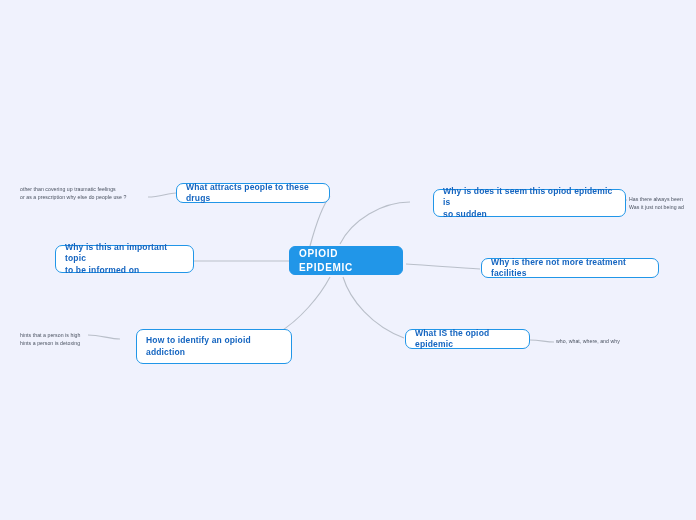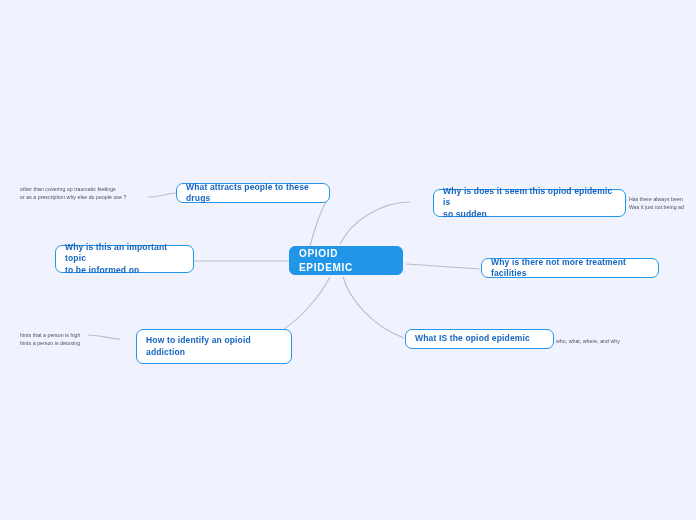--- a/index.html
+++ b/index.html
@@ -114,18 +114,18 @@
   <div class="node" style="left:481px; top:258px; width:178px; height:20px;">
     <span>Why is there not more treatment facilities</span>
   </div>
 
   <div class="node" style="left:120px; top:329px; width:156px; height:35px;margin-left:16px;">
     <span>How to identify an opioid addiction</span>
   </div>
   <div class="note" style="left:20px; top:331px; width:90px; text-align:left;">hints that a person is high
 hints a person is detoxing</div>
 
-  <div class="node" style="left:405px; top:329px; width:149px; height:20px;">
+  <div class="node" style="left:405px; top:329px; width:125px; height:20px;">
     <span>What IS the opiod epidemic</span>
   </div>
   <div class="note" style="left:556px; top:337px; width:95px; text-align:left;">who, what, where, and why</div>
 
 </div>
 
 </body></html>

